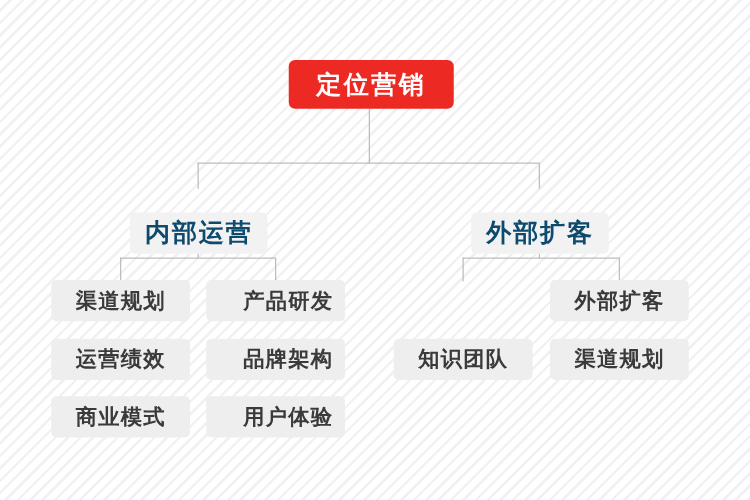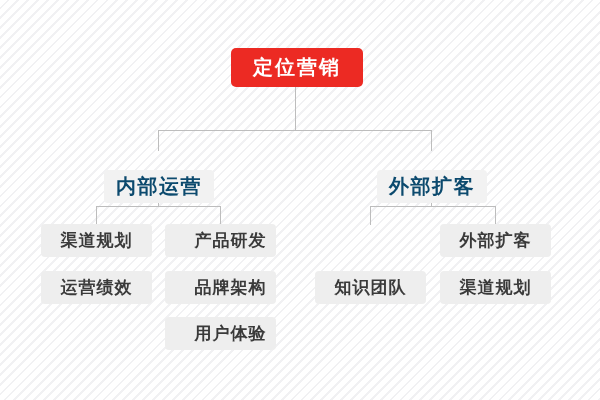--- a/index.html
+++ b/index.html
@@ -118,19 +118,20 @@
   <div class="node node-root">定位营销</div>
 
   <div class="node node-branch branch-left">内部运营</div>
 
   <div class="node node-branch branch-right">外部扩客</div>
 
   <div class="node node-leaf col-1 row-1">渠道规划</div>
   <div class="node node-leaf col-2 row-1">产品研发</div>
   <div class="node node-leaf col-1 row-2">运营绩效</div>
   <div class="node node-leaf col-2 row-2">品牌架构</div>
+  <div class="node node-leaf col-1 row-3">商业模式</div>
   <div class="node node-leaf col-2 row-3">用户体验</div>
 
   <div class="node node-leaf col-4 row-1">外部扩客</div>
   <div class="node node-leaf col-3 row-2">知识团队</div>
   <div class="node node-leaf col-4 row-2">渠道规划</div>
 
 </div>
 
 </body></html>

